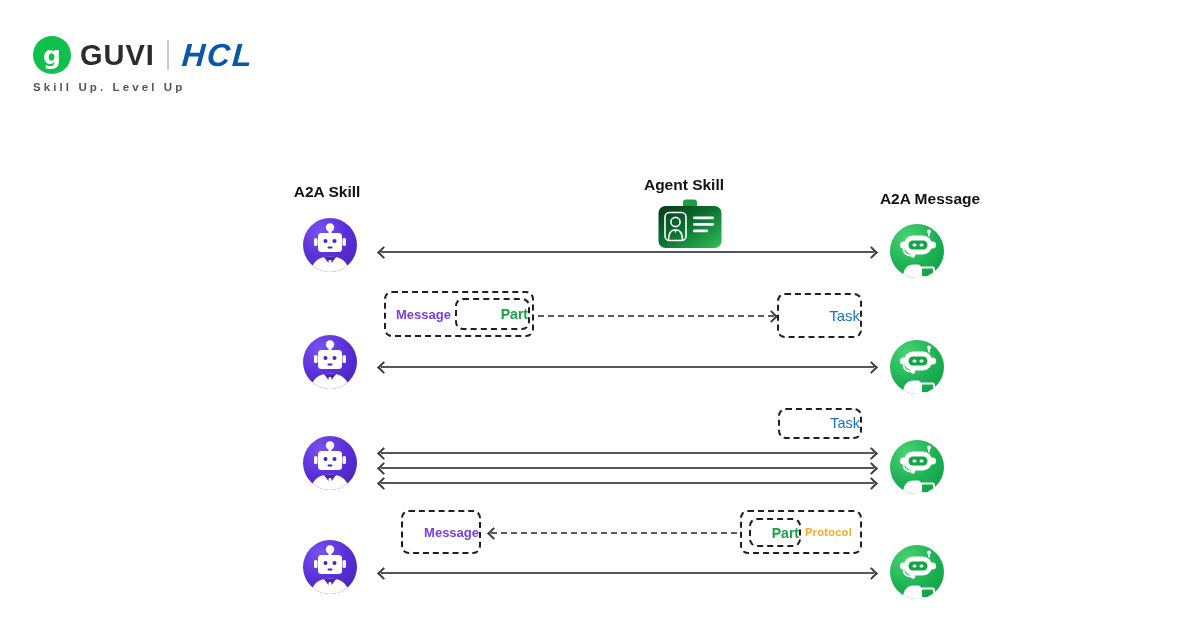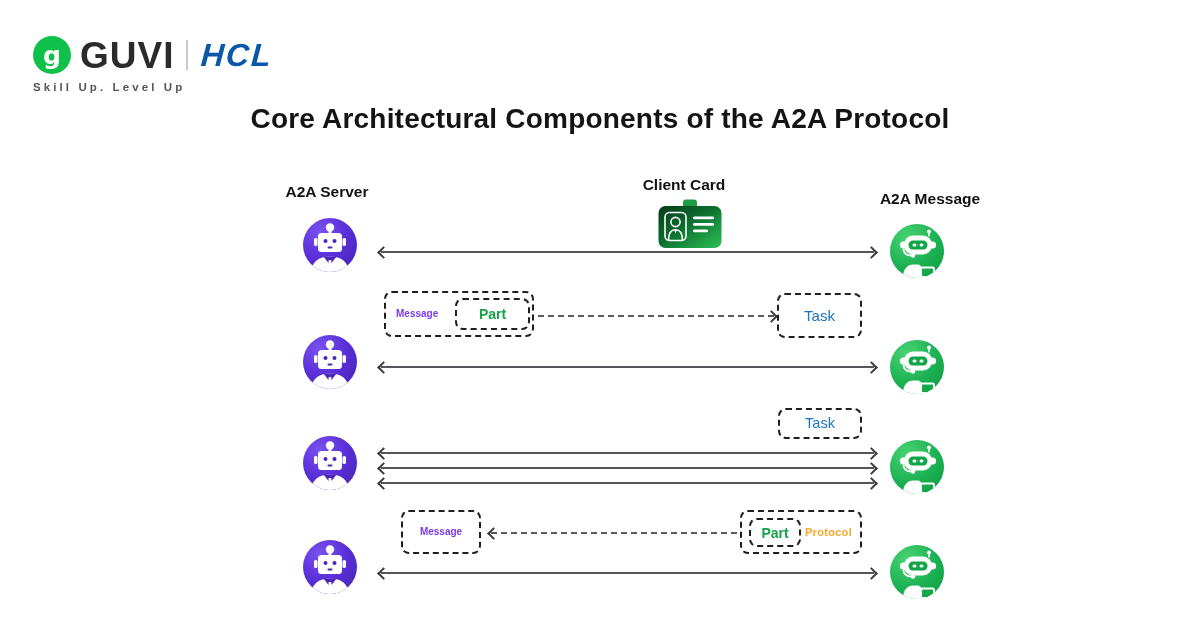--- a/index.html
+++ b/index.html
@@ -5,21 +5,21 @@
   html,body{margin:0;padding:0;background:#fff;}
   .canvas{
     position:relative;width:1200px;height:630px;background:#ffffff;overflow:hidden;
     font-family:"Liberation Sans",sans-serif;color:#151515;
   }
 
   
   .brand-block{position:absolute;left:33px;top:36px;}
   .brand-row{display:flex;align-items:center;}
   .guvi-mark{width:38px;height:38px;display:block;}
-  .guvi-text{margin-left:9px;font-size:37px;font-weight:bold;color:#2b2b2b;letter-spacing:1px;line-height:1;}
+  .guvi-text{margin-left:9px;font-size:29px;font-weight:bold;color:#2b2b2b;letter-spacing:1px;line-height:1;}
   .brand-sep{display:inline-block;width:2px;height:30px;background:#c9c9c9;margin:0 13px 0 12px;}
   .hcl-text{font-size:32px;font-weight:bold;font-style:italic;color:#0b57a8;letter-spacing:2px;line-height:1;transform:skewX(-4deg);}
   .tagline{margin-top:7px;font-size:11.5px;color:#565656;letter-spacing:3.1px;font-weight:bold;}
 
   
   .title{position:absolute;left:0;top:103px;width:1200px;text-align:center;
     font-size:28px;font-weight:bold;color:#141414;letter-spacing:.2px;margin:0;}
 
   
   .col-label{position:absolute;width:170px;text-align:center;font-size:15.5px;font-weight:bold;color:#121212;line-height:1;}
@@ -54,30 +54,30 @@
   .dash-arrow{position:absolute;height:0;border-top:2px dashed #5b5b5b;}
   .dash-arrow.to-right::after{content:"";position:absolute;width:9px;height:9px;top:-5.5px;right:-2px;
     border-top:2px solid #3c3c3e;border-left:2px solid #3c3c3e;box-sizing:border-box;transform:rotate(135deg);}
   .dash-arrow.to-left::before{content:"";position:absolute;width:9px;height:9px;top:-5.5px;left:-2px;
     border-top:2px solid #3c3c3e;border-left:2px solid #3c3c3e;box-sizing:border-box;transform:rotate(-45deg);}
   .d-r1{left:538px;top:315px;width:236px;}
   .d-r4{left:491px;top:532px;width:246px;}
 
   
   .dbox{position:absolute;border:2px dashed #1f1f1f;border-radius:8px;background:#fff;
-    box-sizing:border-box;display:flex;align-items:center;justify-content:center;font-weight:bold;line-height:1;}
+    box-sizing:border-box;display:flex;align-items:center;justify-content:flex-end;font-weight:bold;line-height:1;}
   .msg-part-box{left:384px;top:291px;width:150px;height:46px;justify-content:flex-start;padding-left:10px;}
   .msg-part-box .inner-part{position:absolute;left:69px;top:5px;width:75px;height:32px;}
   .task-box-1{left:777px;top:293px;width:85px;height:45px;font-size:15px;}
   .task-box-2{left:778px;top:408px;width:84px;height:31px;font-size:14.5px;}
   .msg-box-2{left:401px;top:510px;width:80px;height:44px;}
   .part-artifact-box{left:740px;top:510px;width:122px;height:44px;justify-content:flex-end;padding-right:8px;}
   .part-artifact-box .inner-part{position:absolute;left:7px;top:6px;width:52px;height:29px;}
 
-  .txt-message{color:#7c3aed;font-size:10px;font-weight:bold;}
+  .txt-message{color:#7c3aed;font-size:13px;font-weight:bold;}
   .txt-part{color:#16a34a;font-size:14px;font-weight:bold;}
   .txt-task{color:#1a73c2;font-weight:normal;}
   .txt-artifact{color:#f9a826;font-size:11px;font-weight:bold;letter-spacing:.3px;}
 </style>
 </head>
 <body>
 
 <div class="canvas">
 
   <div class="brand-block">
@@ -86,24 +86,23 @@
         <circle cx="19" cy="19" r="19" fill="#0fc14b"></circle>
         <text x="19" y="27.5" text-anchor="middle" font-family="DejaVu Sans" font-size="25" font-weight="bold" fill="#ffffff">g</text>
       </svg>
       <span class="guvi-text">GUVI</span>
       <span class="brand-sep"></span>
       <span class="hcl-text">HCL</span>
     </div>
     <div class="tagline">Skill Up. Level Up</div>
   </div>
 
-  <h1 class="title">Core Architectural Components of the A2A Protocol</h1>
-
-  <div class="col-label lbl-client">A2A Server</div>
-  <div class="col-label lbl-agent-card">Client Card</div>
+
+  <div class="col-label lbl-client">A2A Skill</div>
+  <div class="col-label lbl-agent-card">Agent Skill</div>
   <div class="col-label lbl-server">A2A Message</div>
 
   <svg class="agent-card-icon" viewBox="0 0 64 50">
     <defs>
       <linearGradient id="agc" x1="0" y1="0" x2="1" y2="1">
         <stop offset="0" stop-color="#053a19"></stop>
         <stop offset="0.45" stop-color="#0c6e2f"></stop>
         <stop offset="1" stop-color="#2ec157"></stop>
       </linearGradient>
     </defs>

